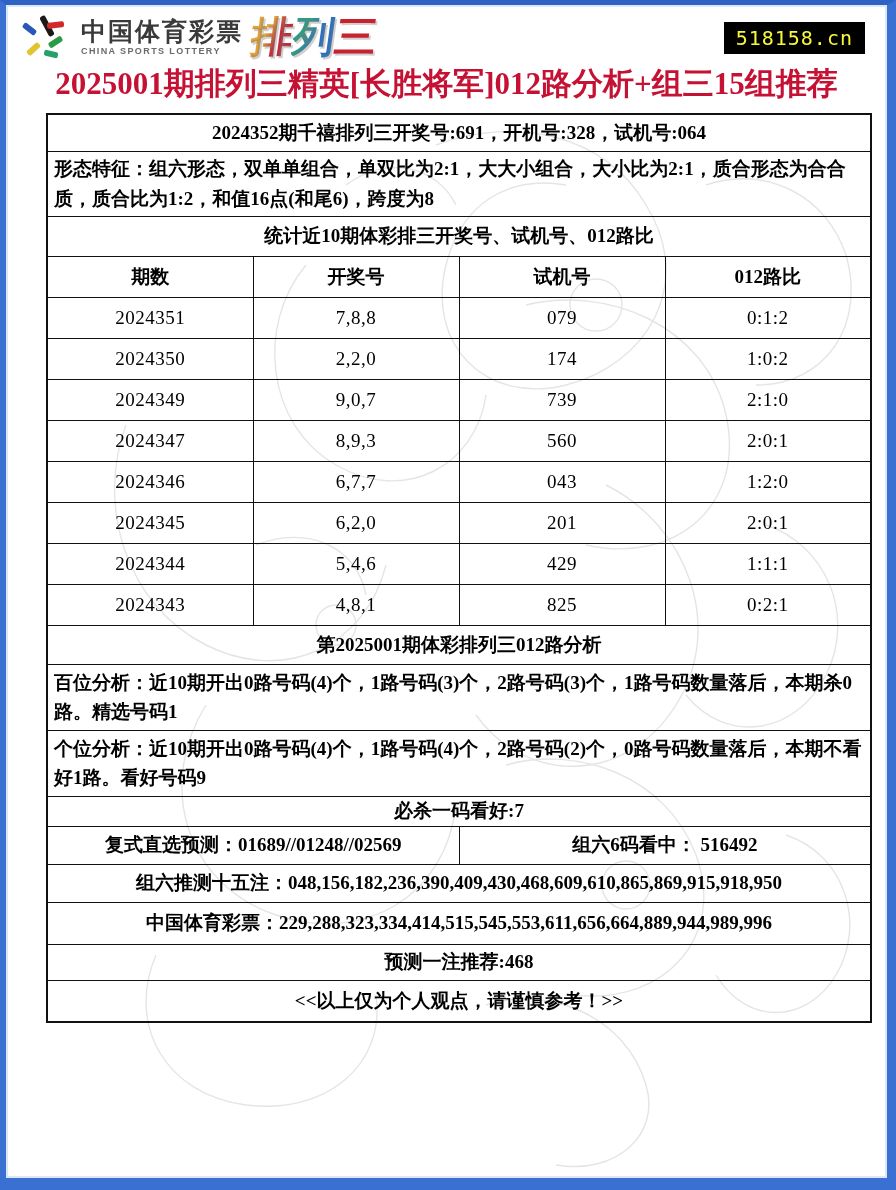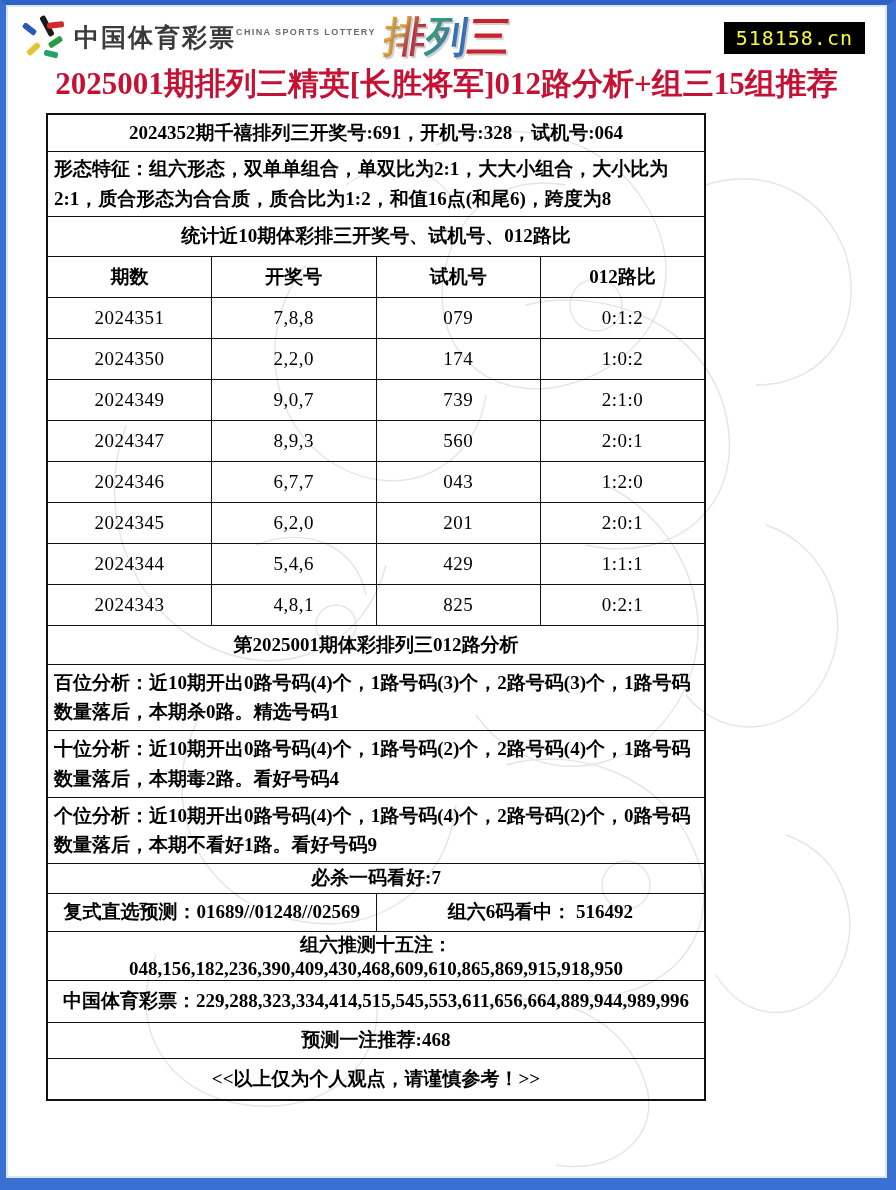--- a/index.html
+++ b/index.html
@@ -16,38 +16,38 @@
   
   .header{position:absolute;left:14px;top:6px;right:10px;height:52px;z-index:2;display:flex;align-items:center;}
   .logo-icon{position:relative;width:48px;height:48px;flex:0 0 48px;}
   .logo-icon .bar{position:absolute;border-radius:2px;}
   .b-black{width:22px;height:6px;background:#1a1a1a;transform:rotate(62deg);left:16px;top:10px;}
   .b-red{width:17px;height:6px;background:#d22a2a;transform:rotate(-6deg);left:27px;top:9px;}
   .b-blue{width:15px;height:6px;background:#2a58b8;transform:rotate(38deg);left:2px;top:13px;}
   .b-green{width:15px;height:6px;background:#2a9c46;transform:rotate(-34deg);left:28px;top:26px;}
   .b-yellow{width:15px;height:6px;background:#e0c431;transform:rotate(-42deg);left:6px;top:33px;}
   .b-teal{width:14px;height:6px;background:#27a06a;transform:rotate(14deg);left:24px;top:38px;}
-  .brand{margin-left:6px;display:flex;flex-direction:row;line-height:1;}
+  .brand{margin-left:13px;display:flex;flex-direction:column;line-height:1;}
   .brand-cn{font-size:25px;font-weight:bold;color:#3a3a3a;letter-spacing:2px;}
   .brand-en{font-size:9px;font-weight:bold;color:#6a6a6a;letter-spacing:1.4px;margin-top:3px;
             font-family:"Liberation Sans","DejaVu Sans",sans-serif;}
   .plw{margin-left:8px;display:flex;align-items:flex-end;transform:skewX(-8deg);line-height:1;}
   .plw span{font-size:42px;font-weight:bold;font-family:"Liberation Sans","DejaVu Sans",sans-serif;
             text-shadow:2px 2px 0 rgba(120,120,120,.35);}
   .plw .c1{background:linear-gradient(110deg,#e2a23a 38%,#c32a3a 62%);-webkit-background-clip:text;background-clip:text;color:transparent;}
   .plw .c2{background:linear-gradient(110deg,#2f9b85 30%,#2b6fc0 60%);-webkit-background-clip:text;background-clip:text;color:transparent;}
   .plw .c3{color:#c8222f;}
   .badge{position:absolute;right:12px;top:11px;background:#000;color:#f7f73a;
          font-family:"DejaVu Sans Mono","Liberation Mono",monospace;
          font-size:20px;font-weight:normal;padding:4px 12px;letter-spacing:1px;}
   
   .page-title{position:absolute;left:0;right:0;top:58px;z-index:2;text-align:center;
               font-size:31px;font-weight:bold;color:#c51134;letter-spacing:0;white-space:nowrap;}
   
-  table.main{position:absolute;left:40px;top:108px;width:660px;z-index:1;
+  table.main{position:absolute;left:40px;top:108px;width:826px;z-index:1;
              border-collapse:collapse;border:2px solid #111;background:transparent;table-layout:fixed;}
   table.main td{border:1.5px solid #111;font-size:19px;color:#000;padding:0 6px;background:transparent;}
   td.ctr{text-align:center;}
   td.lft{text-align:left;padding:4px 9px;line-height:1.55;}
   td.bld{font-weight:bold;}
   td.num{font-size:20px;letter-spacing:.5px;}
   .h37{height:37px;} .h65{height:65px;} .h40{height:40px;} .h41{height:41px;}
   .h39{height:39px;} .h66{height:66px;} .h67{height:67px;} .h30{height:30px;}
   .h38{height:38px;} .h42{height:42px;} .h36{height:36px;}
   td.hdr{font-weight:bold;font-size:21px;text-align:center;}
@@ -180,23 +180,20 @@
     </tr>
 
     <tr>
           <td colspan="4" class="ctr bld h39">第2025001期体彩排列三012路分析</td>
         </tr>
 
     <tr>
           <td colspan="4" class="lft bld h66">百位分析：近10期开出0路号码(4)个，1路号码(3)个，2路号码(3)个，1路号码数量落后，本期杀0路。精选号码1</td>
         </tr>
     <tr>
-          <td colspan="4" class="lft bld h67">十位分析：近10期开出0路号码(4)个，1路号码(2)个，2路号码(4)个，1路号码数量落后，本期毒2路。看好号码4</td>
-        </tr>
-    <tr>
           <td colspan="4" class="lft bld h66">个位分析：近10期开出0路号码(4)个，1路号码(4)个，2路号码(2)个，0路号码数量落后，本期不看好1路。看好号码9</td>
         </tr>
 
     <tr>
           <td colspan="4" class="ctr bld h30">必杀一码看好:7</td>
         </tr>
 
     <tr>
       <td colspan="2" class="ctr bld h38">复式直选预测：01689//01248//02569</td>
       <td colspan="2" class="ctr bld h38">组六6码看中： 516492</td>

